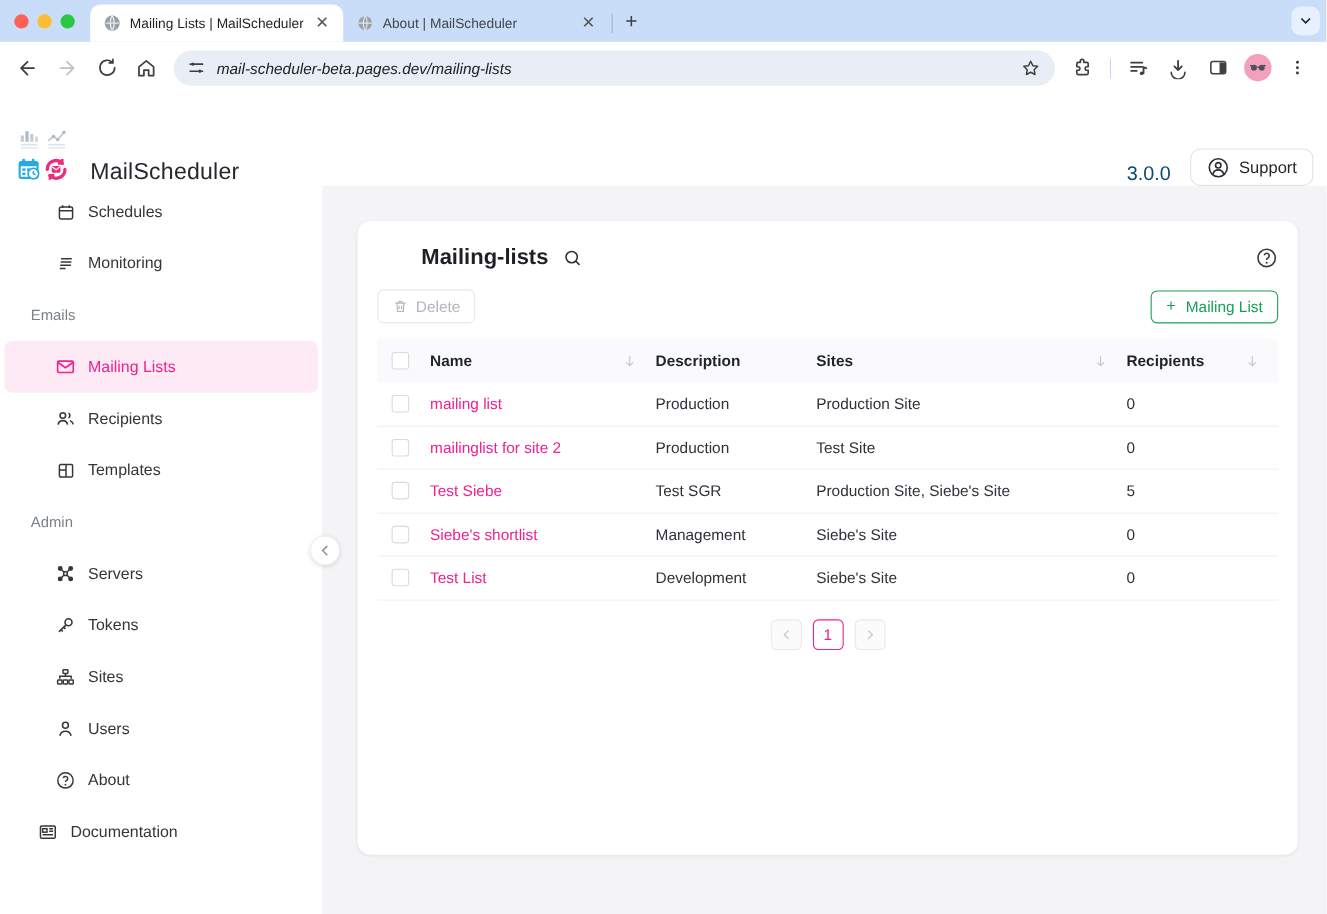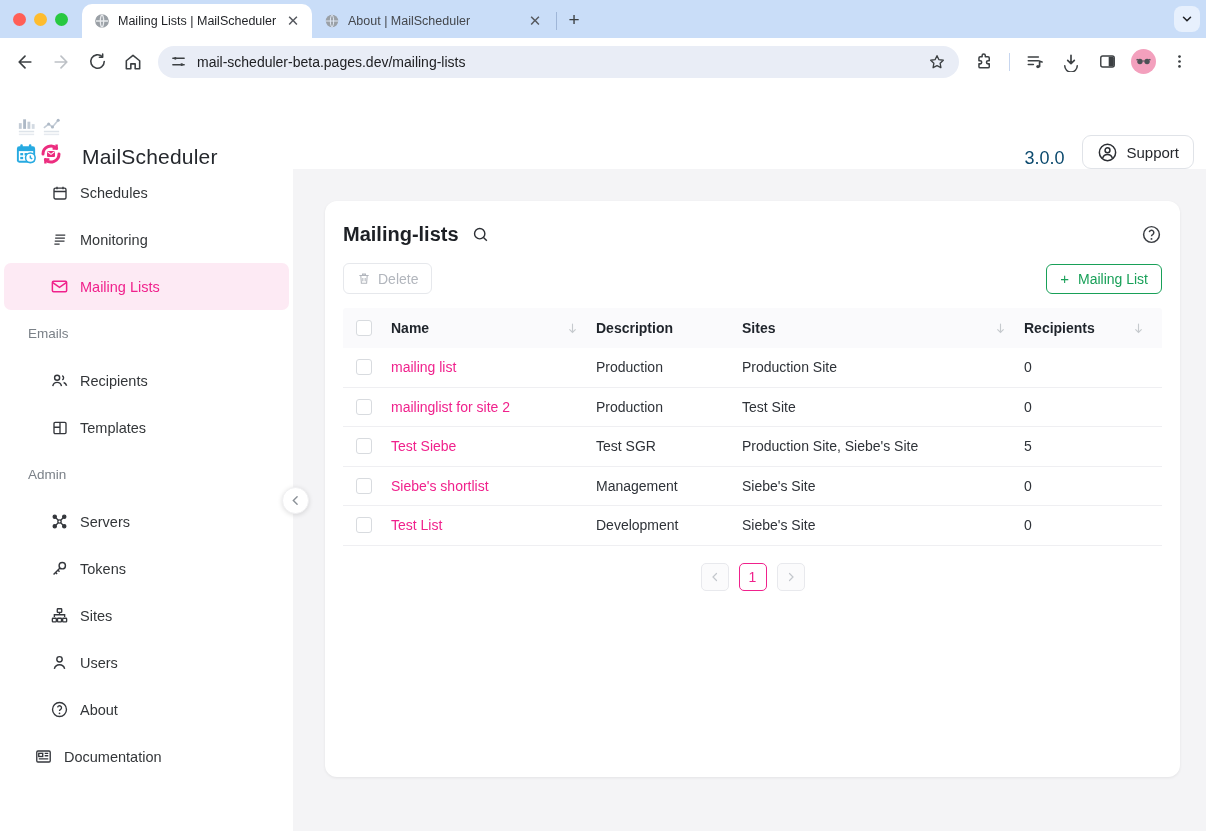--- a/index.html
+++ b/index.html
@@ -14,21 +14,21 @@
   .tab { height:34px; display:flex; align-items:center; gap:8px; padding:0 10px 0 12px; font-size:12.5px; color:#44474c; min-width:0; }
   .tab.active { background:#fff; border-radius:10px 10px 0 0; width:230px; color:#1f2125; }
   .tab.inactive { width:242px; }
   .tab .title { flex:1; white-space:nowrap; overflow:hidden; }
   .tab .close { font-size:15px; color:#55585e; width:18px; height:18px; line-height:17px; text-align:center; border-radius:50%; cursor:default; }
   .tab-sep { width:1px; height:18px; background:#9fb6d8; margin:0 4px 8px 2px; }
   .newtab { width:26px; height:26px; margin-bottom:5px; border:none; background:transparent; font-size:19px; color:#3c4043; border-radius:50%; }
   .tabsearch { position:absolute; right:6px; top:6px; width:26px; height:26px; border:none; border-radius:8px; background:#e7f0fd; display:flex; align-items:center; justify-content:center; }
   .toolbar { height:47px; background:#fff; display:flex; align-items:center; padding:0 10px 0 8px; gap:2px; }
   .tbtn { width:34px; height:34px; border:none; background:transparent; border-radius:50%; display:flex; align-items:center; justify-content:center; flex:0 0 auto; }
-  .omnibox { flex:1; height:32px; background:#e9edf6; border-radius:16px; display:flex; align-items:center; padding:0 8px 0 12px; margin:0 6px; min-width:0; }
+  .omnibox { flex:1; height:32px; background:#e9edf6; border-radius:16px; display:flex; align-items:center; padding:0 8px 0 12px; margin:0 6px; min-width:0;font-style:italic; }
   .omnibox .url { flex:1; font-size:14px; color:#202124; white-space:nowrap; overflow:hidden; }
   .vline { width:1px; height:18px; background:#c7d6ef; margin:0 6px; }
   .avatar { width:25px; height:25px; border-radius:50%; background:#f3a0bd; display:flex; align-items:center; justify-content:center; }
   svg { display:block; }
 
   
   .appheader { height:84px; background:#fff; display:flex; align-items:flex-end; padding:0 12px 0 14px; }
   .logo { width:52px; height:56px; display:grid; grid-template-columns:24px 24px; grid-template-rows:26px 28px; gap:1px; }
   .logo .cell { display:flex; align-items:center; justify-content:center; }
   .appname { font-size:21px; font-weight:500; color:#25282d; margin-left:16px; letter-spacing:.2px; }
@@ -45,21 +45,21 @@
   .sitem .ic { width:19px; height:19px; color:#34373c; display:flex; align-items:center; justify-content:center; }
   .sitem.active { background:#fdeaf4; color:#f0218c; }
   .sitem.active .ic { color:#f0218c; }
   .sitem.docs { padding-left:30px; }
   .collapse { position:absolute; left:282px; top:318px; width:27px; height:27px; border-radius:50%; background:#fff; border:1px solid #f0f0f2; box-shadow:0 1px 5px rgba(0,0,0,.13); display:flex; align-items:center; justify-content:center; }
 
   
   .content { flex:1; position:relative; }
   .card { position:absolute; left:32px; top:32px; width:855px; height:576px; background:#fff; border-radius:12px; box-shadow:0 1px 3px rgba(0,0,0,.07); padding:0 18px; }
   .cardhead { padding-top:22px; display:flex; align-items:center; }
-  .cardtitle { font-size:20px; font-weight:700; color:#1d2025; }
+  .cardtitle { font-size:20px; font-weight:700; color:#1d2025;margin-left:40px; }
   .searchico { margin-left:12px; color:#2c2f34; }
   .helpico { margin-left:auto; color:#3a3d42; }
   .btnrow { margin-top:17px; display:flex; align-items:center; }
   .delbtn { height:31px; border:1px solid #e6e8ec; border-radius:6px; background:#fff; color:#b2b6bd; font-size:14px; display:flex; align-items:center; gap:7px; padding:0 13px; }
   .addbtn { margin-left:auto; height:30px; border:1px solid #18a058; border-radius:6px; background:#fff; color:#18a058; font-size:14px; display:flex; align-items:center; gap:9px; padding:0 13px; }
   .addbtn .plus { font-size:15px; }
 
   
   .table { margin-top:14px; }
   .thead, .trow { display:grid; grid-template-columns:48px 205px 146px 282px 1fr; align-items:center; }
@@ -271,31 +271,31 @@
 
     <div class="srow sitem">
       <span class="ic">
         <svg width="18" height="18" viewBox="0 0 24 24" fill="none" stroke="currentColor" stroke-width="1.8">
             <path d="M6 5.5h13M5.5 9.5h13M5 13.5h13M4.5 17.5h7"></path>
           </svg>
       </span>
       <span>Monitoring</span>
     </div>
 
+    <div class="srow slabel">Emails</div>
+
     <div class="srow sitem active">
       <span class="ic">
         <svg width="19" height="19" viewBox="0 0 24 24" fill="none" stroke="currentColor" stroke-width="1.9">
             <rect x="3" y="5.5" width="18" height="13" rx="1.5"></rect>
             <path d="M3.5 7l8.5 6 8.5-6"></path>
           </svg>
       </span>
       <span>Mailing Lists</span>
     </div>
-
-    <div class="srow slabel">Emails</div>
 
     <div class="srow sitem">
       <span class="ic">
         <svg width="19" height="19" viewBox="0 0 24 24" fill="none" stroke="currentColor" stroke-width="1.8">
             <circle cx="9" cy="8.5" r="3.2"></circle>
             <path d="M3.5 19c.7-3 2.8-4.6 5.5-4.6s4.8 1.6 5.5 4.6"></path>
             <path d="M15.5 5.7a3.2 3.2 0 0 1 0 5.6M17.2 14.6c2 .5 3.2 1.9 3.8 4.1"></path>
           </svg>
       </span>
       <span>Recipients</span>

